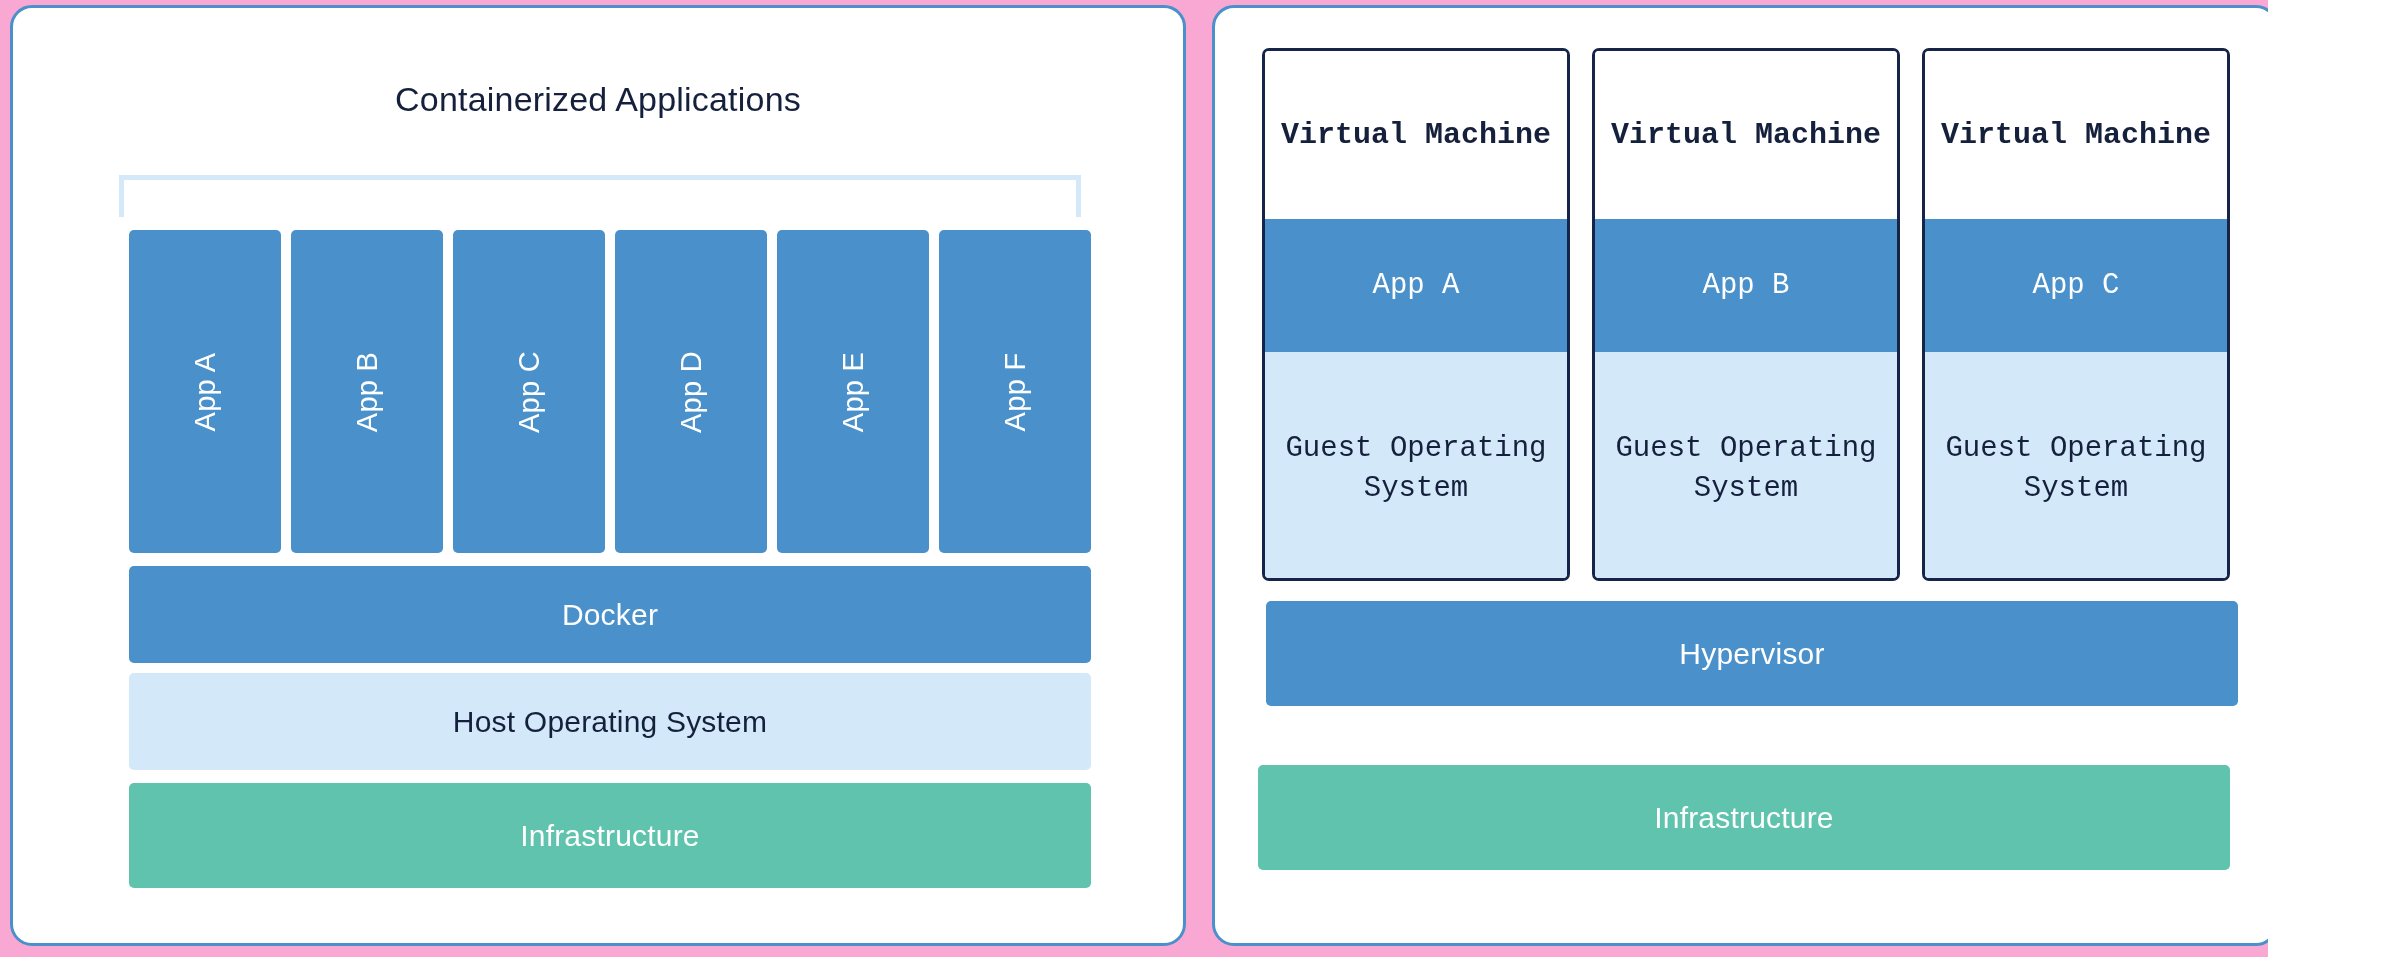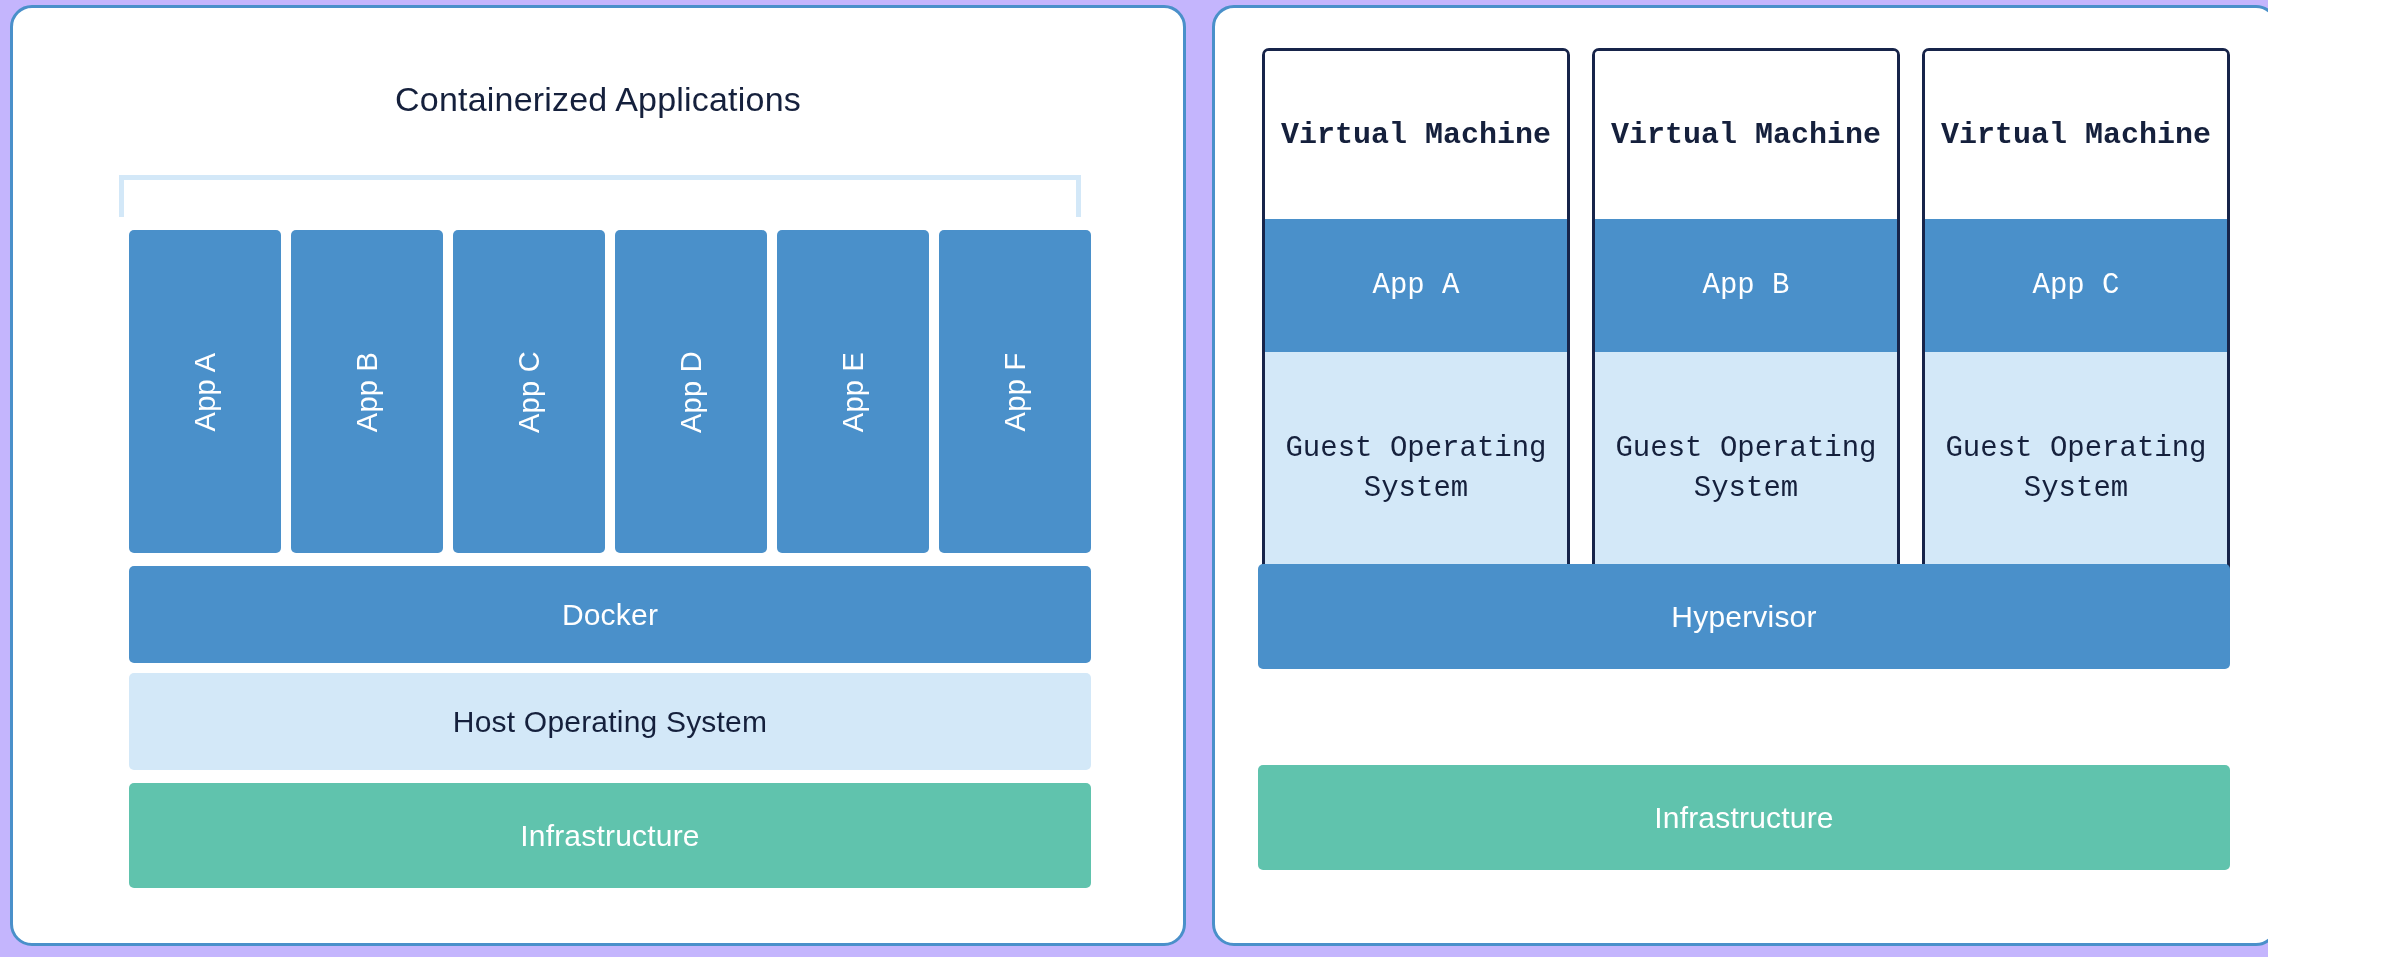--- a/index.html
+++ b/index.html
@@ -7,21 +7,21 @@
     padding: 0;
     background: #ffffff;
   }
   body {
     font-family: "Liberation Sans", sans-serif;
   }
   #stage {
     position: relative;
     width: 2268px;
     height: 957px;
-    background: #c4b5fd;
+    background: #f9a8d4;
     overflow: hidden;
   }
 
   
   .panel {
     position: absolute;
     box-sizing: border-box;
     border: 3px solid #4a90ca;
     border-radius: 22px;
     background: #ffffff;
@@ -161,21 +161,21 @@
     left: 1258px;
     width: 972px;
     border-radius: 5px;
     display: flex;
     align-items: center;
     justify-content: center;
     font-size: 30px;
     color: #ffffff;
     letter-spacing: 0.2px;
   }
-  #layer-hypervisor { top: 564px; height: 105px; background: #4a90ca; }
+  #layer-hypervisor { top: 601px; height: 105px; background: #4a90ca; margin-left: 8px; }
   #layer-infra-r    { top: 765px; height: 105px; background: #60c3ad; }
 </style>
 </head>
 <body>
 
 <div id="stage">
 
   <div class="panel" id="panel-left">
 
     <div class="panel-title">Containerized Applications</div>

